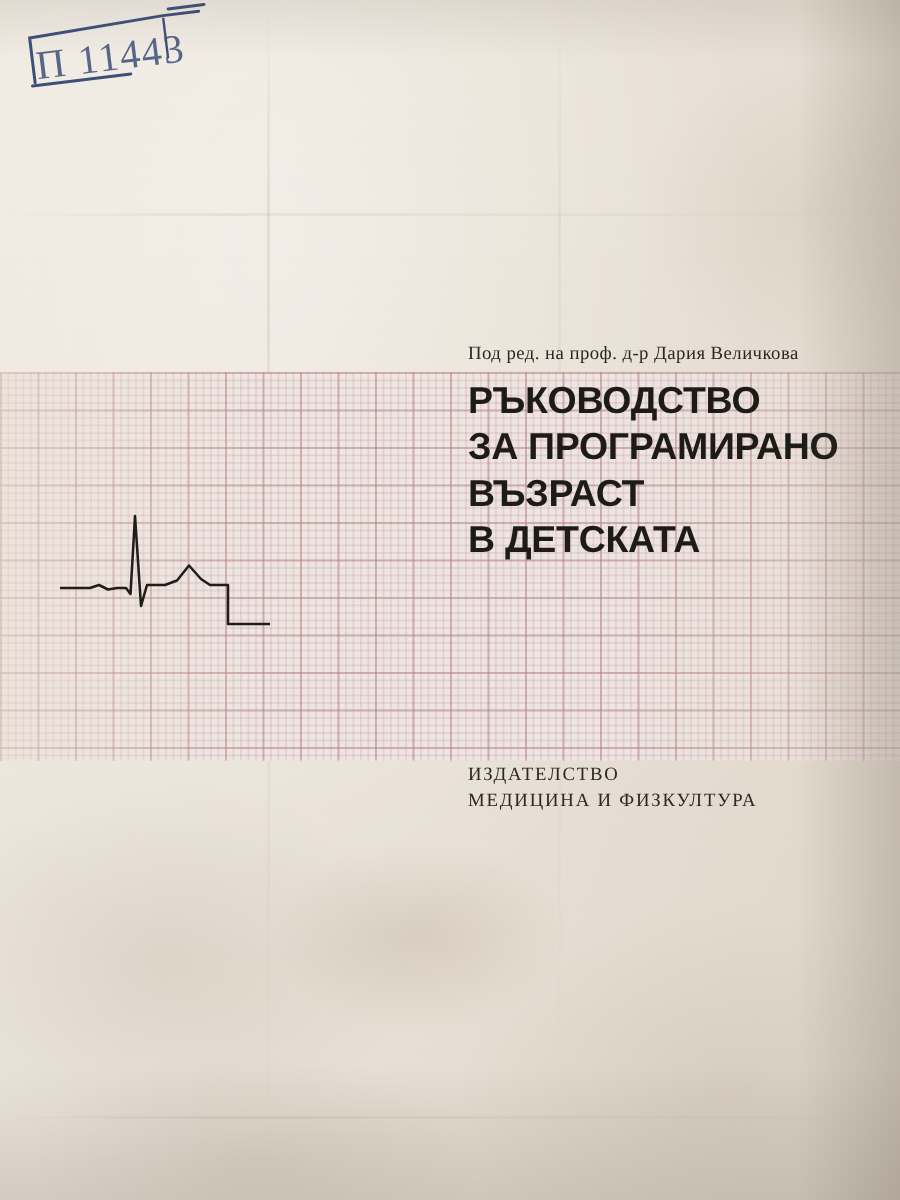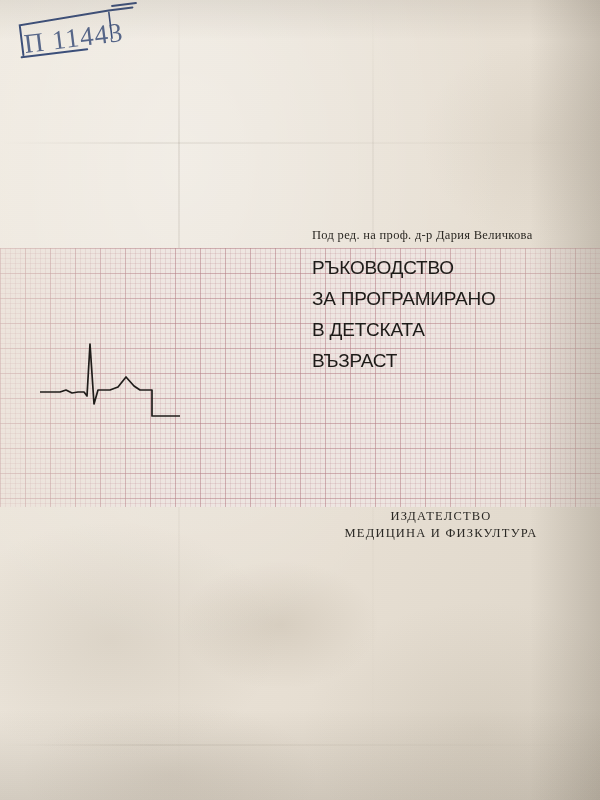--- a/index.html
+++ b/index.html
@@ -147,34 +147,33 @@
   }
 
   #title-block {
     position: absolute;
     left: 312px;
     top: 252px;
     width: 258px;
   }
   #title-block .tline {
     font-family: "Liberation Sans", sans-serif;
-    font-weight: normal;
-    font-size: 19px;
+    font-weight: bold;
+    font-size: 25px;
     line-height: 31px;
     color: #1d1b18;
     letter-spacing: -0.2px;
     white-space: nowrap;
   }
 
   #publisher {
     position: absolute;
     left: 312px;
     top: 508px;
     width: 258px;
-    text-align: center;
     font-family: "Liberation Serif", serif;
     color: #2a2824;
   }
   #publisher .pl {
     font-size: 12.5px;
     line-height: 17px;
     letter-spacing: 1.2px;
   }
 
   
@@ -218,22 +217,22 @@
       <path d="M96,8 L96,34" fill="none" stroke="#3c4f7a" stroke-width="1.6" stroke-linecap="round"></path>
     </svg>
     <div class="mark-text">П 11443</div>
   </div>
 
   <div id="editor-line">Под ред. на проф. д-р Дария Величкова</div>
 
   <div id="title-block">
     <div class="tline">РЪКОВОДСТВО</div>
     <div class="tline">ЗА ПРОГРАМИРАНО</div>
+    <div class="tline">ВЪЗРАСТ</div>
     <div class="tline">В ДЕТСКАТА</div>
-    <div class="tline">ВЪЗРАСТ</div>
   </div>
 
   <div id="publisher">
     <div class="pl">ИЗДАТЕЛСТВО</div>
     <div class="pl">МЕДИЦИНА И ФИЗКУЛТУРА</div>
   </div>
 
   <div class="edge-t"></div>
   <div class="edge-r"></div>
   <div class="edge-b"></div>

